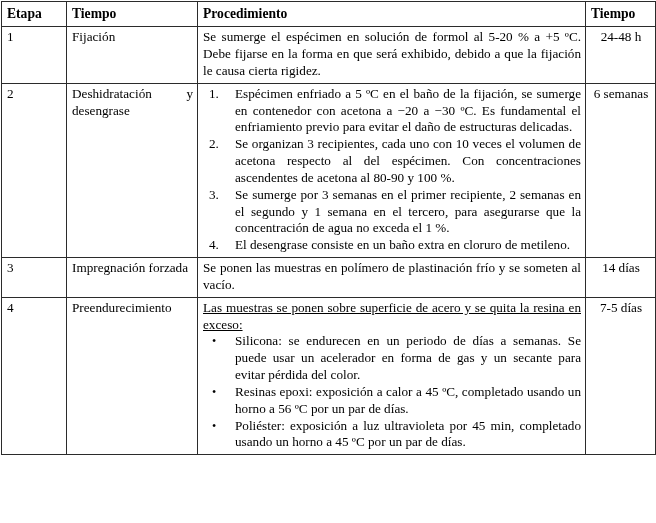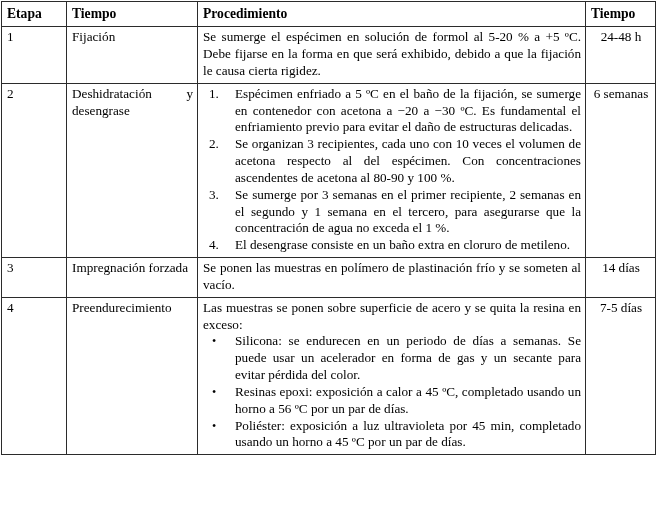--- a/index.html
+++ b/index.html
@@ -41,20 +41,21 @@
   col.c-tiempo   { width: 70px;  }
 
   .cell-etapa   { text-align: left; }
   .cell-proceso { text-align: justify; text-justify: inter-word; hyphens: none; }
   .cell-proced  { text-align: justify; text-justify: inter-word; }
   .cell-tiempo  { text-align: center; }
 
   .cell-proced p.intro {
     margin: 0;
     text-align: justify;
+    text-decoration: underline;
   }
   .cell-proced p.plain {
     margin: 0;
     text-align: justify;
   }
 
   
   ol.num-list, ul.bul-list {
     margin: 0;
     padding: 0;

